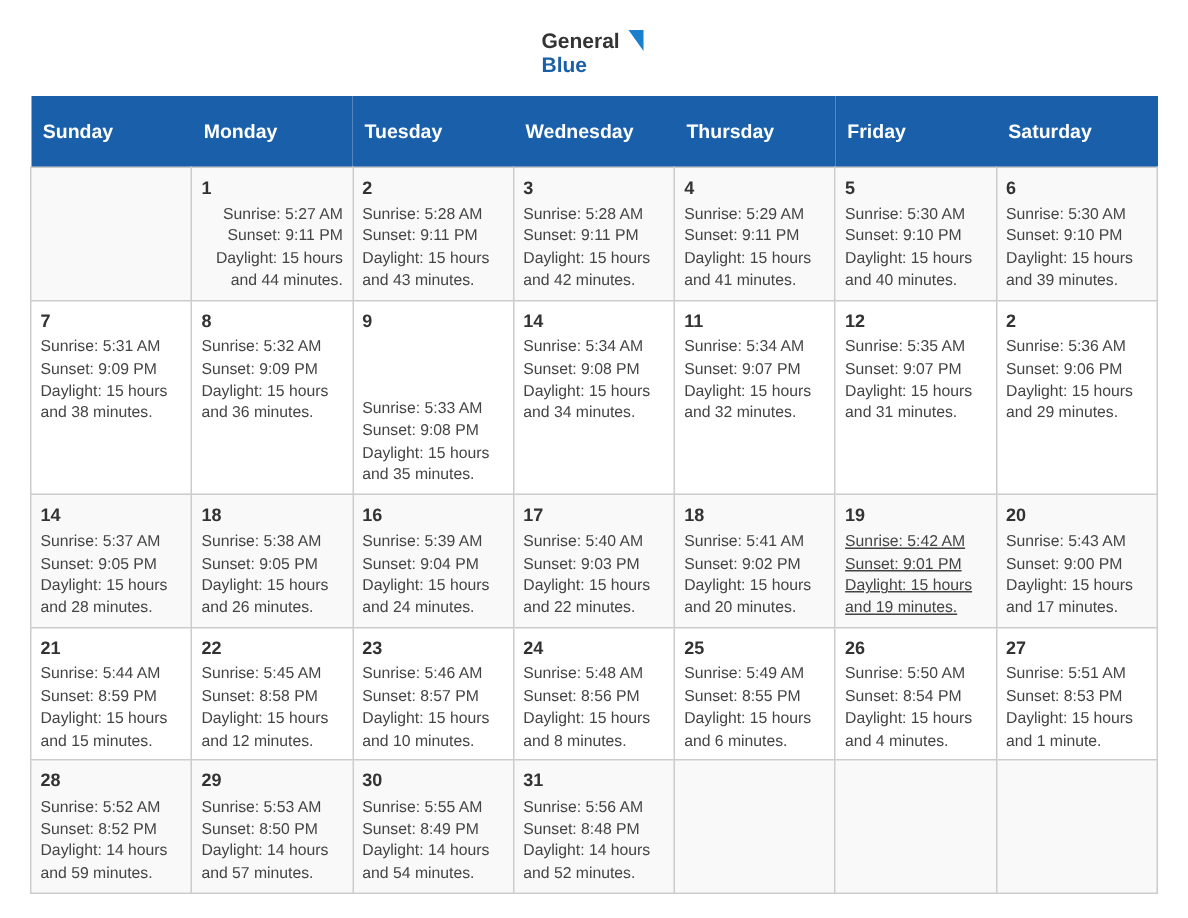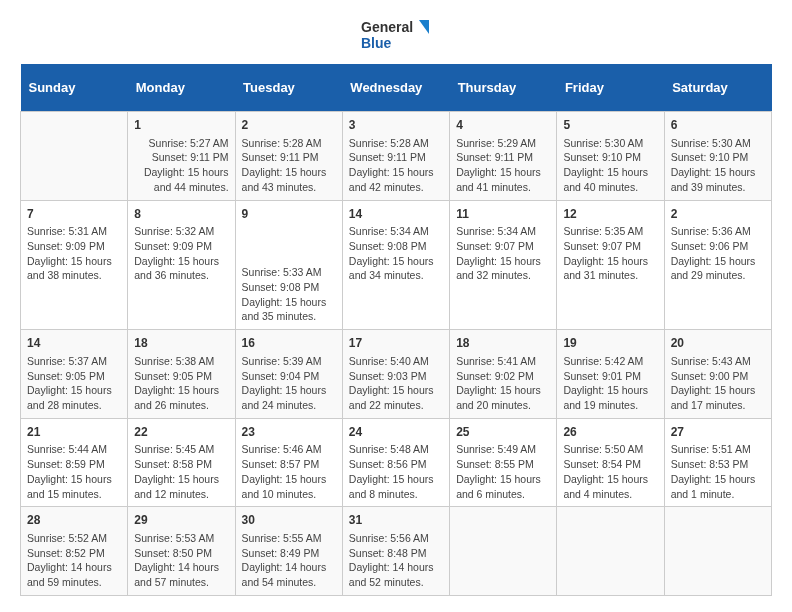--- a/index.html
+++ b/index.html
@@ -231,21 +231,21 @@
         </td>
         <td>
           <span class="day-number">18</span>
           <div class="day-info" style="white-space: pre-line;">Sunrise: 5:41 AM
 Sunset: 9:02 PM
 Daylight: 15 hours
 and 20 minutes.</div>
         </td>
         <td>
           <span class="day-number">19</span>
-          <div class="day-info" style="white-space: pre-line;">Sunrise: 5:42 AM
+          <div class="day-info" style="white-space: pre-line; text-decoration: underline;">Sunrise: 5:42 AM
 Sunset: 9:01 PM
 Daylight: 15 hours
 and 19 minutes.</div>
         </td>
         <td>
           <span class="day-number">20</span>
           <div class="day-info" style="white-space: pre-line;">Sunrise: 5:43 AM
 Sunset: 9:00 PM
 Daylight: 15 hours
 and 17 minutes.</div>

